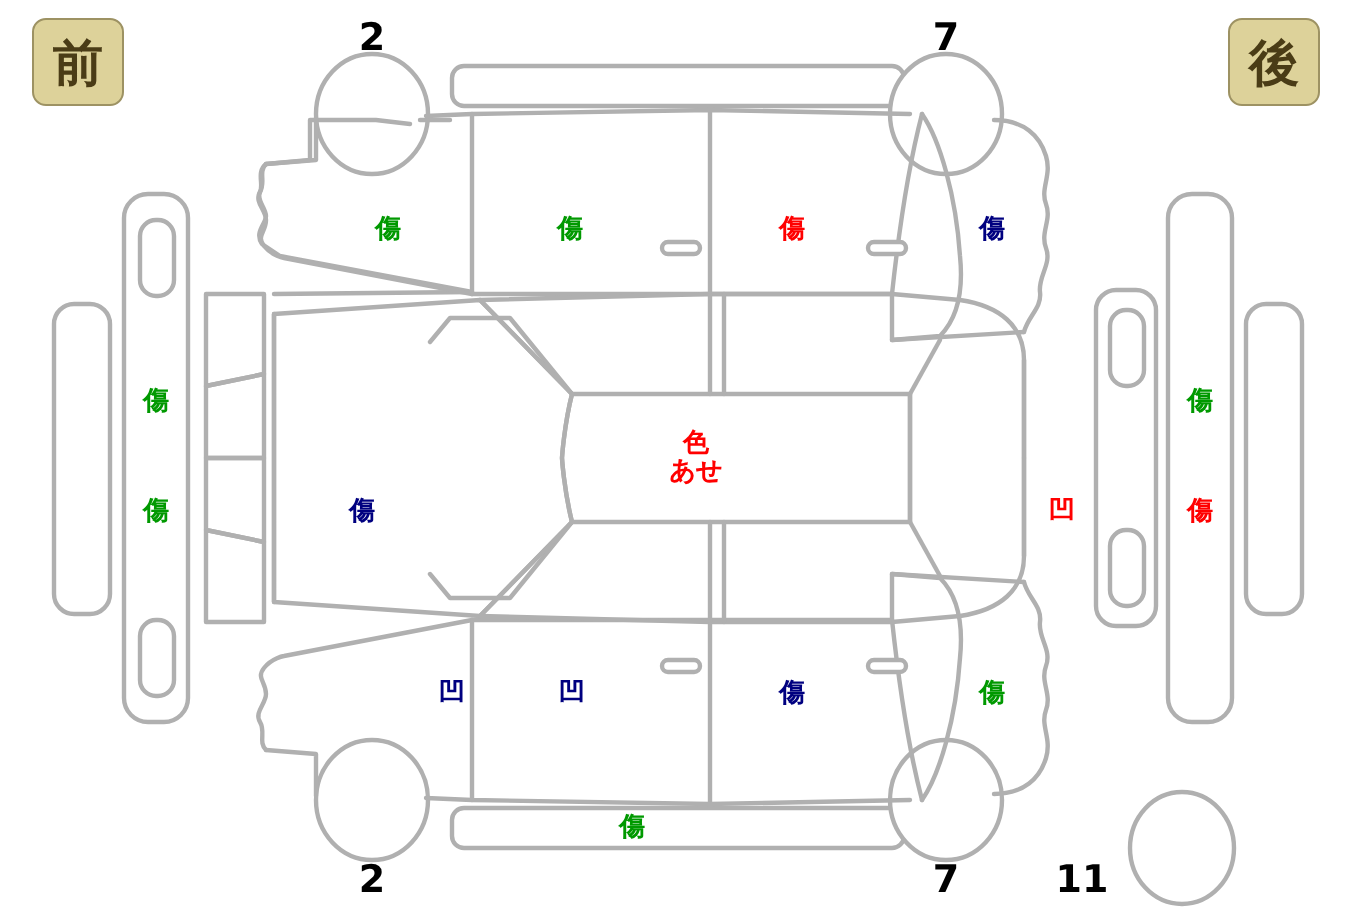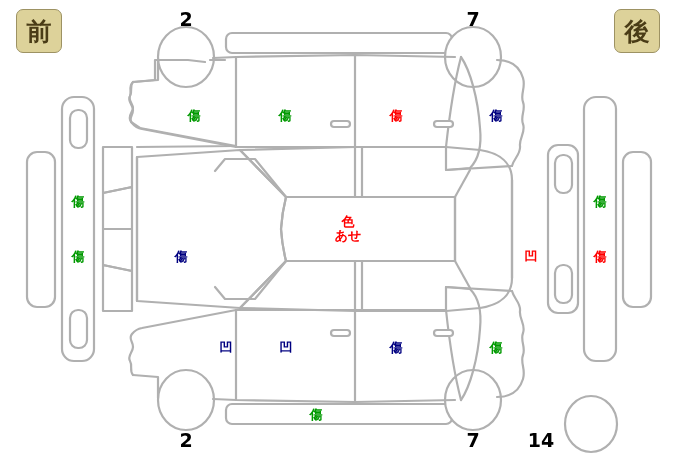--- a/index.html
+++ b/index.html
@@ -178,21 +178,21 @@
 
   </svg>
 
   <div class="dir-badge" id="badge-front">前</div>
   <div class="dir-badge" id="badge-rear">後</div>
 
   <div class="axle-num" style="left:166px;top:10px;">2</div>
   <div class="axle-num" style="left:453px;top:10px;">7</div>
   <div class="axle-num" style="left:166px;top:431px;">2</div>
   <div class="axle-num" style="left:453px;top:431px;">7</div>
-  <div class="axle-num" style="left:521px;top:431px;">14</div>
+  <div class="axle-num" style="left:521px;top:431px;">11</div>
 
   <div class="mark" style="left:194px;top:115px;color:#009900;">傷</div>
 
   <div class="mark" style="left:285px;top:115px;color:#009900;">傷</div>
 
   <div class="mark" style="left:396px;top:115px;color:#ff0000;">傷</div>
 
   <div class="mark" style="left:496px;top:115px;color:#000080;">傷</div>
 
   <div class="mark" style="left:78px;top:201px;color:#009900;">傷</div>

